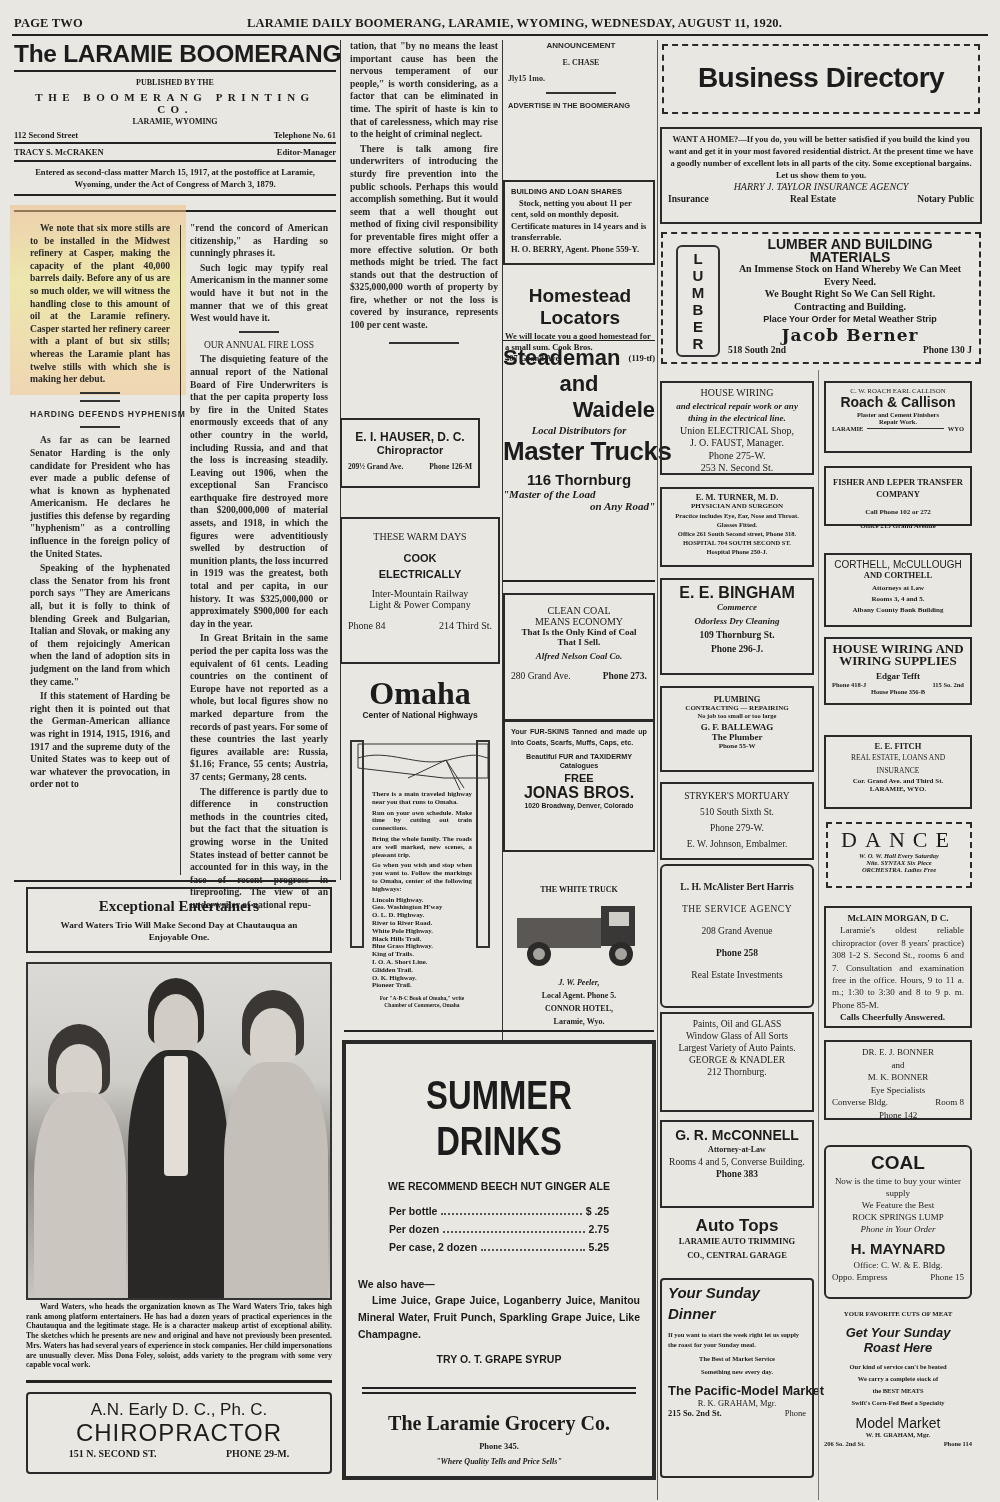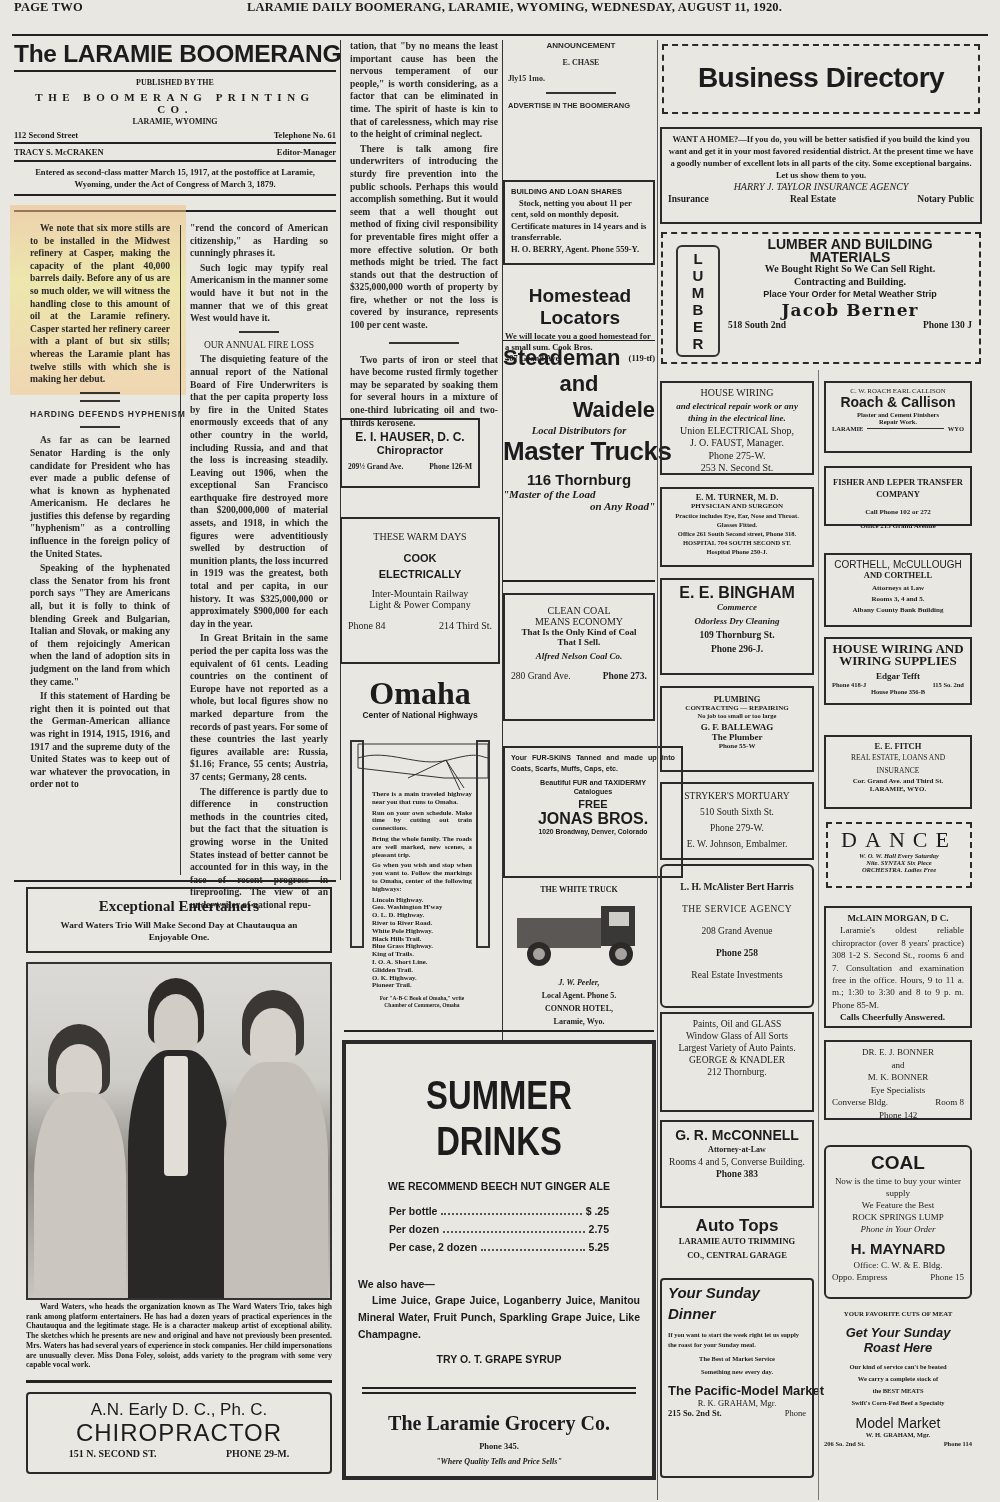--- a/index.html
+++ b/index.html
@@ -1,18 +1,18 @@
 <!DOCTYPE html>
 <html><head>
 <meta charset="utf-8">
 <style>
   html,body{margin:0;padding:0;}
   body{width:1000px;height:1502px;background:#e9e7e2;color:#1c1c1c;font-family:"Liberation Serif",serif;position:relative;overflow:hidden;}
   .abs{position:absolute;}
-  .folio{position:absolute;left:14px;top:0;width:972px;font-size:12.5px;font-weight:bold;display:flex;justify-content:space-between;letter-spacing:.2px;}
+  .folio{position:absolute;left:14px;top:16px;width:972px;font-size:12.5px;font-weight:bold;display:flex;justify-content:space-between;letter-spacing:.2px;}
   .folio .date{position:absolute;left:233px;}
   .rule{position:absolute;background:#222;}
   .col{position:absolute;font-size:9.6px;line-height:12.6px;text-align:justify;font-weight:bold;color:#2a2a2a;}
   .col p{margin:0 0 2px 0;text-indent:10px;}
   .center{text-align:center;}
   .box{position:absolute;border:2px solid #2a2a2a;box-sizing:border-box;text-align:center;padding:4px 6px;}
   .dotted{border:2px dashed #2a2a2a;}
   .sans{font-family:"Liberation Sans",sans-serif;}
   .cond{font-family:"Liberation Sans Narrow","Liberation Sans",sans-serif;transform-origin:center;}
   .it{font-style:italic;}
@@ -76,21 +76,20 @@
   <p>The disquieting feature of the annual report of the National Board of Fire Underwriters is that the per capita property loss by fire in the United States enormously exceeds that of any other country in the world, including Russia, and and that the loss is increasing steadily. Leaving out 1906, when the exceptional San Francisco earthquake fire destroyed more than $200,000,000 of material assets, and 1918, in which the figures were adventitiously swelled by destruction of munition plants, the loss incurred in 1919 was the greatest, both total and per capita, in our history. It was $325,000,000 or approximately $900,000 for each day in the year.</p>
   <p>In Great Britain in the same period the per capita loss was the equivalent of 61 cents. Leading countries on the continent of Europe have not reported as a whole, but local figures show no marked departure from the records of past years. For some of these countries the last yearly figures available are: Russia, $1.16; France, 55 cents; Austria, 37 cents; Germany, 28 cents.</p>
   <p>The difference is partly due to difference in construction methods in the countries cited, but the fact that the situation is growing worse in the United States instead of better cannot be accounted for in this way, in the face of recent progress in fireproofing. The view of an underwriter of national repu-</p>
 </div>
 <div class="vr" style="left:340px;top:40px;height:840px;"></div>
 
 <div class="col" style="left:350px;top:40px;width:148px;">
   <p style="text-indent:0">tation, that "by no means the least important cause has been the nervous temperament of our people," is worth considering, as a factor that can be eliminated in time. The spirit of haste is kin to that of carelessness, which may rise to the height of criminal neglect.</p>
   <p>There is talk among fire underwriters of introducing the sturdy fire prevention into the public schools. Perhaps this would accomplish something. But it would seem that a well thought out method of fixing civil responsibility for preventable fires might offer a more effective solution. Or both methods might be tried. The fact stands out that the destruction of $325,000,000 worth of property by fire, whether or not the loss is covered by insurance, represents 100 per cent waste.</p>
   <div class="short" style="width:70px;margin:10px auto"></div>
-  <p>Two parts of iron or steel that have become rusted firmly together may be separated by soaking them for several hours in a mixture of one-third lubricating oil and two-thirds kerosene.</p>
 </div>
 <div class="vr" style="left:502px;top:40px;height:1000px;"></div>
 
 <div class="col" style="left:508px;top:40px;width:146px;">
   <div class="sans b center" style="font-size:8px;">ANNOUNCEMENT</div>
   <div class="center b" style="font-size:8px;margin-top:4px;">E. CHASE</div>
   <div style="font-size:8px;margin-top:4px;">Jly15 1mo.</div>
   <div class="short" style="width:70px;margin:6px auto"></div>
   <div class="sans b" style="font-size:7.5px;white-space:nowrap;">ADVERTISE IN THE BOOMERANG</div>
 </div>
@@ -184,21 +183,21 @@
     <div>Blue Grass Highway.</div>
     <div>King of Trails.</div>
     <div>I. O. A. Short Line.</div>
     <div>Glidden Trail.</div>
     <div>O. K. Highway.</div>
     <div>Pioneer Trail.</div>
   </div>
   <div class="center" style="margin-top:6px;font-size:5.5px;line-height:7px">For "A-B-C Book of Omaha," write Chamber of Commerce, Omaha</div>
 </div>
 
-<div class="box" style="left:503px;top:746px;width:180px;height:132px;">
+<div class="box" style="left:503px;top:720px;width:152px;height:132px;">
   <div class="sans b" style="font-size:7.2px;line-height:11px;text-align:justify;">Your FUR-SKINS Tanned and made up into Coats, Scarfs, Muffs, Caps, etc.</div>
   <div class="sans b" style="font-size:7.2px;margin-top:4px;">Beautiful FUR and TAXIDERMY</div>
   <div class="sans b" style="font-size:7.2px;">Catalogues</div>
   <div class="sans b" style="font-size:11px;margin-top:2px;">FREE</div>
   <div class="cond b" style="font-size:16px;">JONAS BROS.</div>
   <div class="sans b" style="font-size:6.8px;">1020 Broadway, Denver, Colorado</div>
 </div>
 
 <div class="abs" style="left:503px;top:885px;width:152px;text-align:center;">
   <div class="b" style="font-size:8px;">THE WHITE TRUCK</div>
@@ -296,20 +295,21 @@
 <div class="lumber-v">
   <span>L</span>
     <span>U</span>
     <span>M</span>
     <span>B</span>
     <span>E</span>
     <span>R</span>
 </div>
 <div class="abs" style="left:728px;top:238px;width:244px;text-align:center;font-size:10px;line-height:12.5px;font-weight:bold;">
   <div class="cond" style="font-size:14px;">LUMBER AND BUILDING MATERIALS</div>
+  <div>An Immense Stock on Hand Whereby We Can Meet Every Need.</div>
   <div>We Bought Right So We Can Sell Right.</div>
   <div>Contracting and Building.</div>
   <div class="sans" style="font-size:9px;">Place Your Order for Metal Weather Strip</div>
   <div style="font-size:17px;font-family:'DejaVu Serif',serif;letter-spacing:1px;line-height:18px;">Jacob Berner</div>
   <div style="display:flex;justify-content:space-between;font-size:9.5px;">
       <span>518 South 2nd</span>
       <span>Phone 130 J</span>
     </div>
 </div>
 

